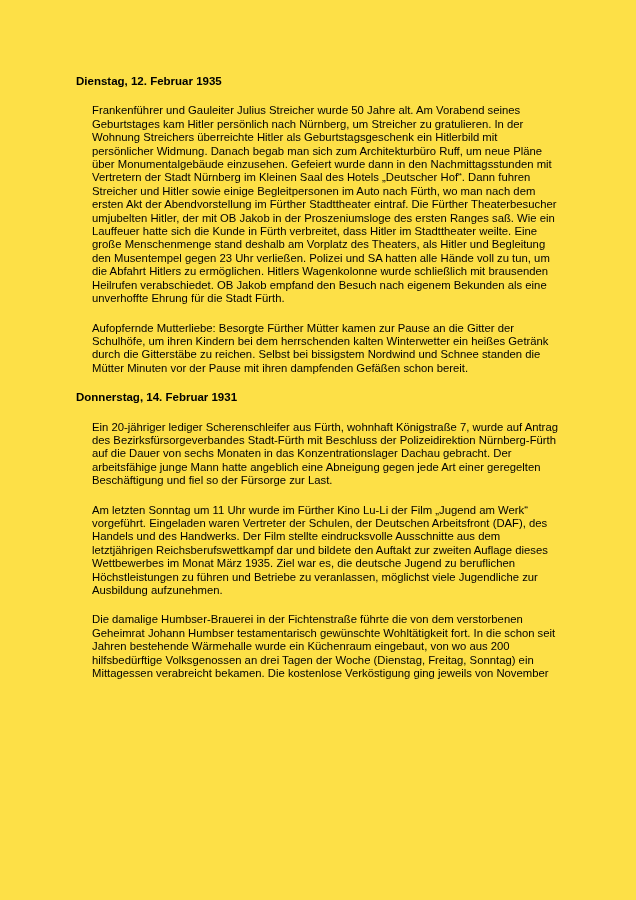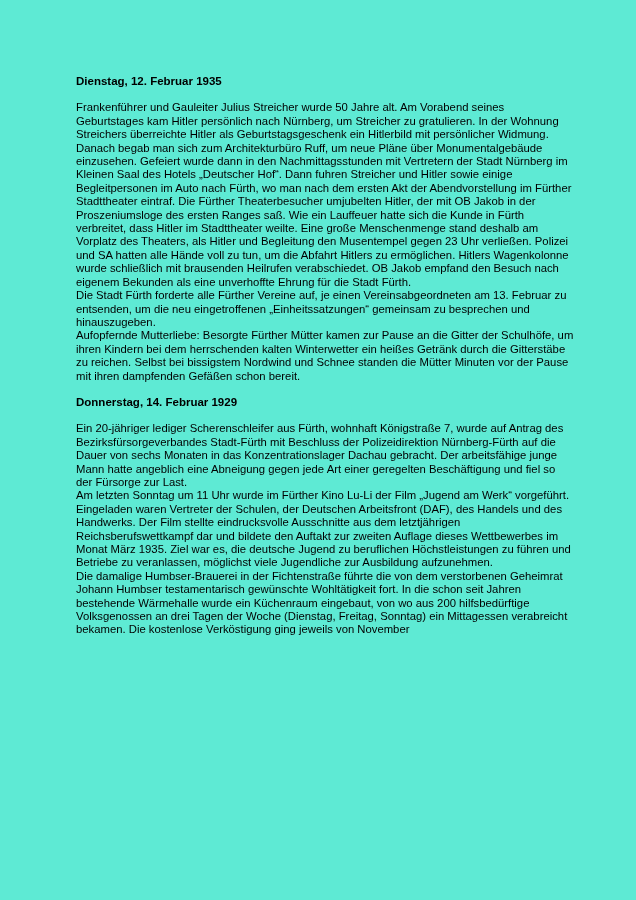--- a/index.html
+++ b/index.html
@@ -8,57 +8,56 @@
     background: #ffffff;
     width: 636px;
     height: 900px;
     overflow: hidden;
   }
   .page {
     box-sizing: border-box;
     width: 636px;
     height: 900px;
     padding: 75px 62px 0 76px;
-    background: #5eead4;
+    background: #fde047;
     color: #000000;
     font-family: "Liberation Sans", "DejaVu Sans", sans-serif;
     font-size: 11.3px;
     line-height: 13.4px;
     text-align: left;
   }
   .day-section { margin: 0; }
   .day-heading {
     font-size: 11.5px;
     font-weight: bold;
     line-height: 13.4px;
     margin: 13px 0 13px 0;
   }
   .day-section:first-child .day-heading { margin-top: 0; }
   .para {
-    margin: 0;
+    margin: 16px;
     padding: 0;
   }
 </style>
 </head>
 <body>
 
 <div class="page">
 
   <section class="day-section">
     <h2 class="day-heading">Dienstag, 12. Februar 1935</h2>
     <p class="para">Frankenführer und Gauleiter Julius Streicher wurde 50 Jahre alt. Am Vorabend seines Geburtstages kam Hitler persönlich nach Nürnberg, um Streicher zu gratulieren. In der Wohnung Streichers überreichte Hitler als Geburtstagsgeschenk ein Hitlerbild mit persönlicher Widmung. Danach begab man sich zum Architekturbüro Ruff, um neue Pläne über Monumentalgebäude einzusehen. Gefeiert wurde dann in den Nachmittagsstunden mit Vertretern der Stadt Nürnberg im Kleinen Saal des Hotels „Deutscher Hof“. Dann fuhren Streicher und Hitler sowie einige Begleitpersonen im Auto nach Fürth, wo man nach dem ersten Akt der Abendvorstellung im Fürther Stadttheater eintraf. Die Fürther Theaterbesucher umjubelten Hitler, der mit OB Jakob in der Proszeniumsloge des ersten Ranges saß. Wie ein Lauffeuer hatte sich die Kunde in Fürth verbreitet, dass Hitler im Stadttheater weilte. Eine große Menschenmenge stand deshalb am Vorplatz des Theaters, als Hitler und Begleitung den Musentempel gegen 23 Uhr verließen. Polizei und SA hatten alle Hände voll zu tun, um die Abfahrt Hitlers zu ermöglichen. Hitlers Wagenkolonne wurde schließlich mit brausenden Heilrufen verabschiedet. OB Jakob empfand den Besuch nach eigenem Bekunden als eine unverhoffte Ehrung für die Stadt Fürth.</p>
   </section>
 
   <section class="day-section">
-    <p class="para">Die Stadt Fürth forderte alle Fürther Vereine auf, je einen Vereinsabgeordneten am 13. Februar zu entsenden, um die neu eingetroffenen „Einheitssatzungen“ gemeinsam zu besprechen und hinauszugeben.</p>
     <p class="para">Aufopfernde Mutterliebe: Besorgte Fürther Mütter kamen zur Pause an die Gitter der Schulhöfe, um ihren Kindern bei dem herrschenden kalten Winterwetter ein heißes Getränk durch die Gitterstäbe zu reichen. Selbst bei bissigstem Nordwind und Schnee standen die Mütter Minuten vor der Pause mit ihren dampfenden Gefäßen schon bereit.</p>
   </section>
 
   <section class="day-section">
-    <h2 class="day-heading">Donnerstag, 14. Februar 1929</h2>
+    <h2 class="day-heading">Donnerstag, 14. Februar 1931</h2>
     <p class="para">Ein 20-jähriger lediger Scherenschleifer aus Fürth, wohnhaft Königstraße 7, wurde auf Antrag des Bezirksfürsorgeverbandes Stadt-Fürth mit Beschluss der Polizeidirektion Nürnberg-Fürth auf die Dauer von sechs Monaten in das Konzentrationslager Dachau gebracht. Der arbeitsfähige junge Mann hatte angeblich eine Abneigung gegen jede Art einer geregelten Beschäftigung und fiel so der Fürsorge zur Last.</p>
     <p class="para">Am letzten Sonntag um 11 Uhr wurde im Fürther Kino Lu-Li der Film „Jugend am Werk“ vorgeführt. Eingeladen waren Vertreter der Schulen, der Deutschen Arbeitsfront (DAF), des Handels und des Handwerks. Der Film stellte eindrucksvolle Ausschnitte aus dem letztjährigen Reichsberufswettkampf dar und bildete den Auftakt zur zweiten Auflage dieses Wettbewerbes im Monat März 1935. Ziel war es, die deutsche Jugend zu beruflichen Höchstleistungen zu führen und Betriebe zu veranlassen, möglichst viele Jugendliche zur Ausbildung aufzunehmen.</p>
   </section>
 
   <section class="day-section">
     <p class="para">Die damalige Humbser-Brauerei in der Fichtenstraße führte die von dem verstorbenen Geheimrat Johann Humbser testamentarisch gewünschte Wohltätigkeit fort. In die schon seit Jahren bestehende Wärmehalle wurde ein Küchenraum eingebaut, von wo aus 200 hilfsbedürftige Volksgenossen an drei Tagen der Woche (Dienstag, Freitag, Sonntag) ein Mittagessen verabreicht bekamen. Die kostenlose Verköstigung ging jeweils von November</p>
   </section>
 
 </div>
 

